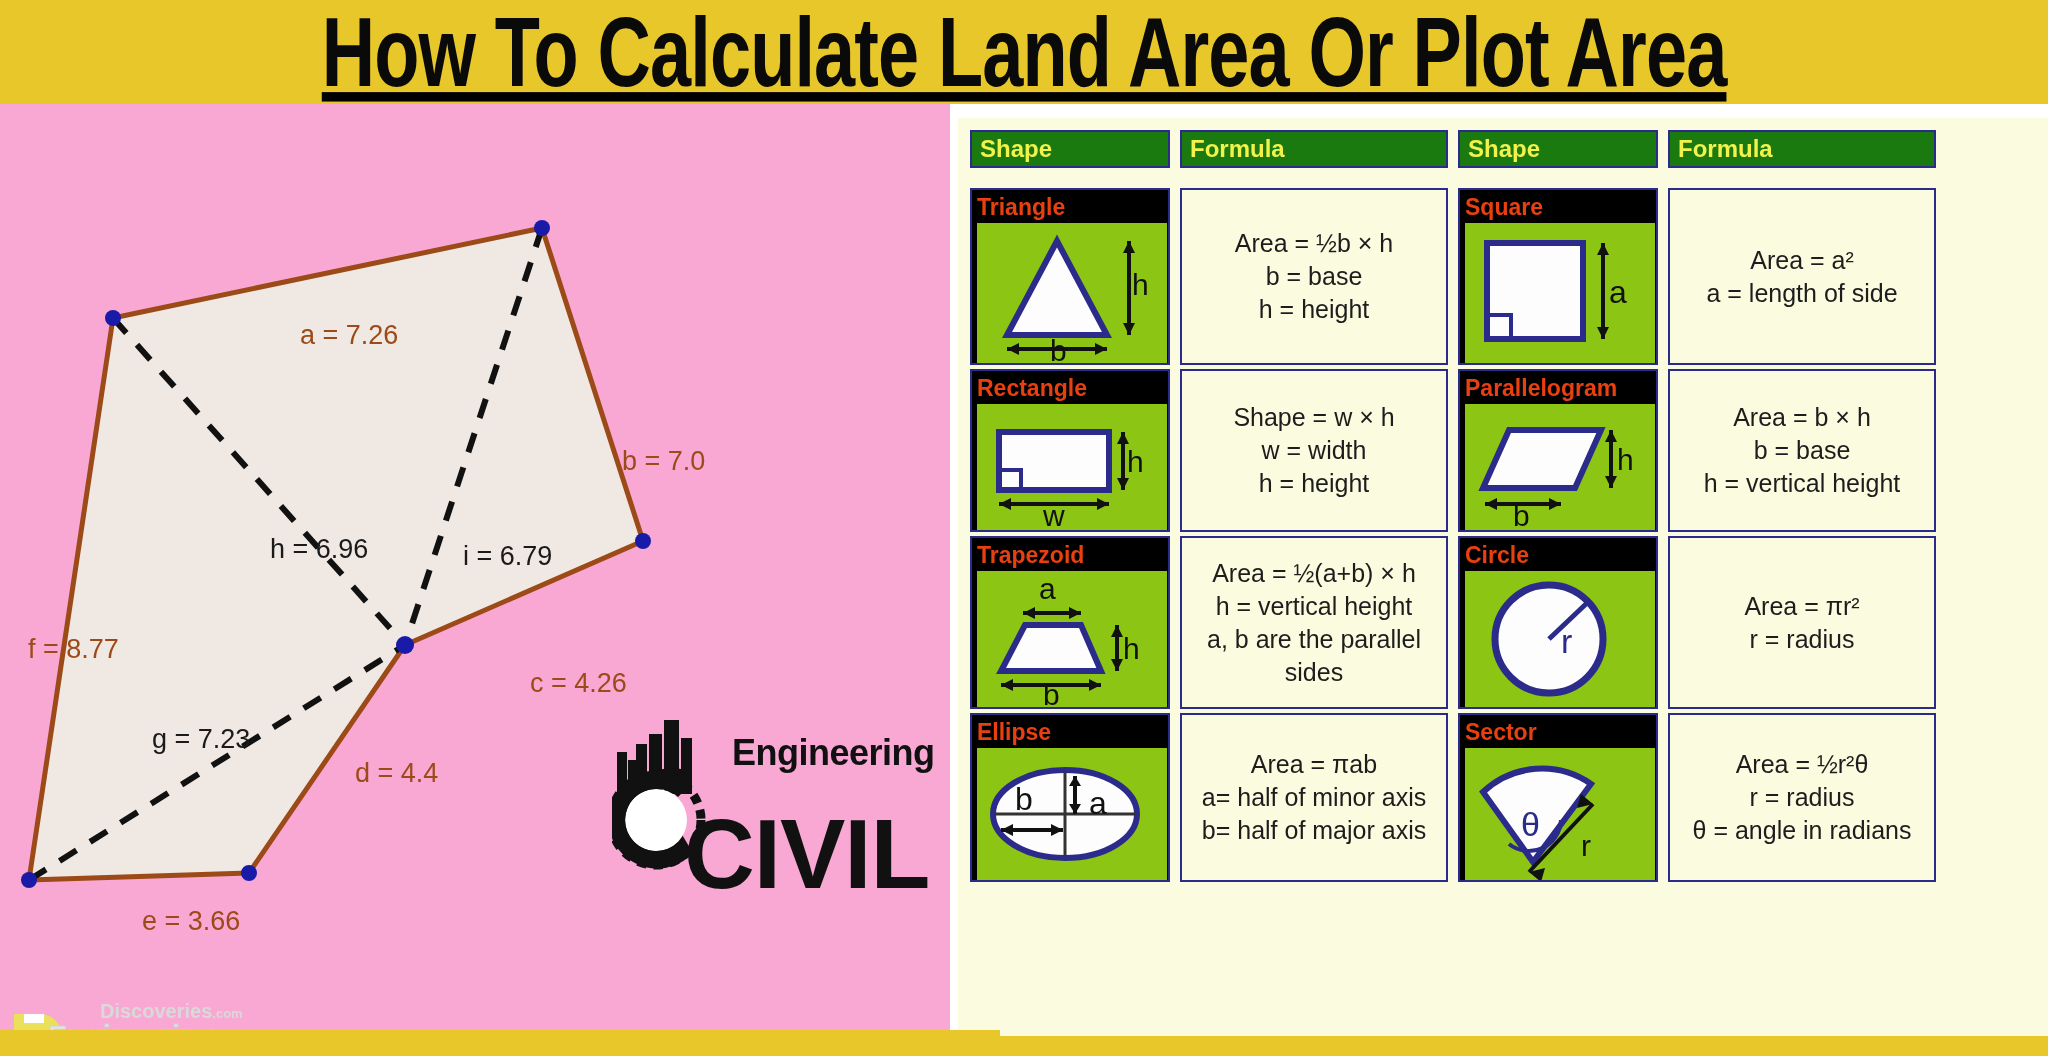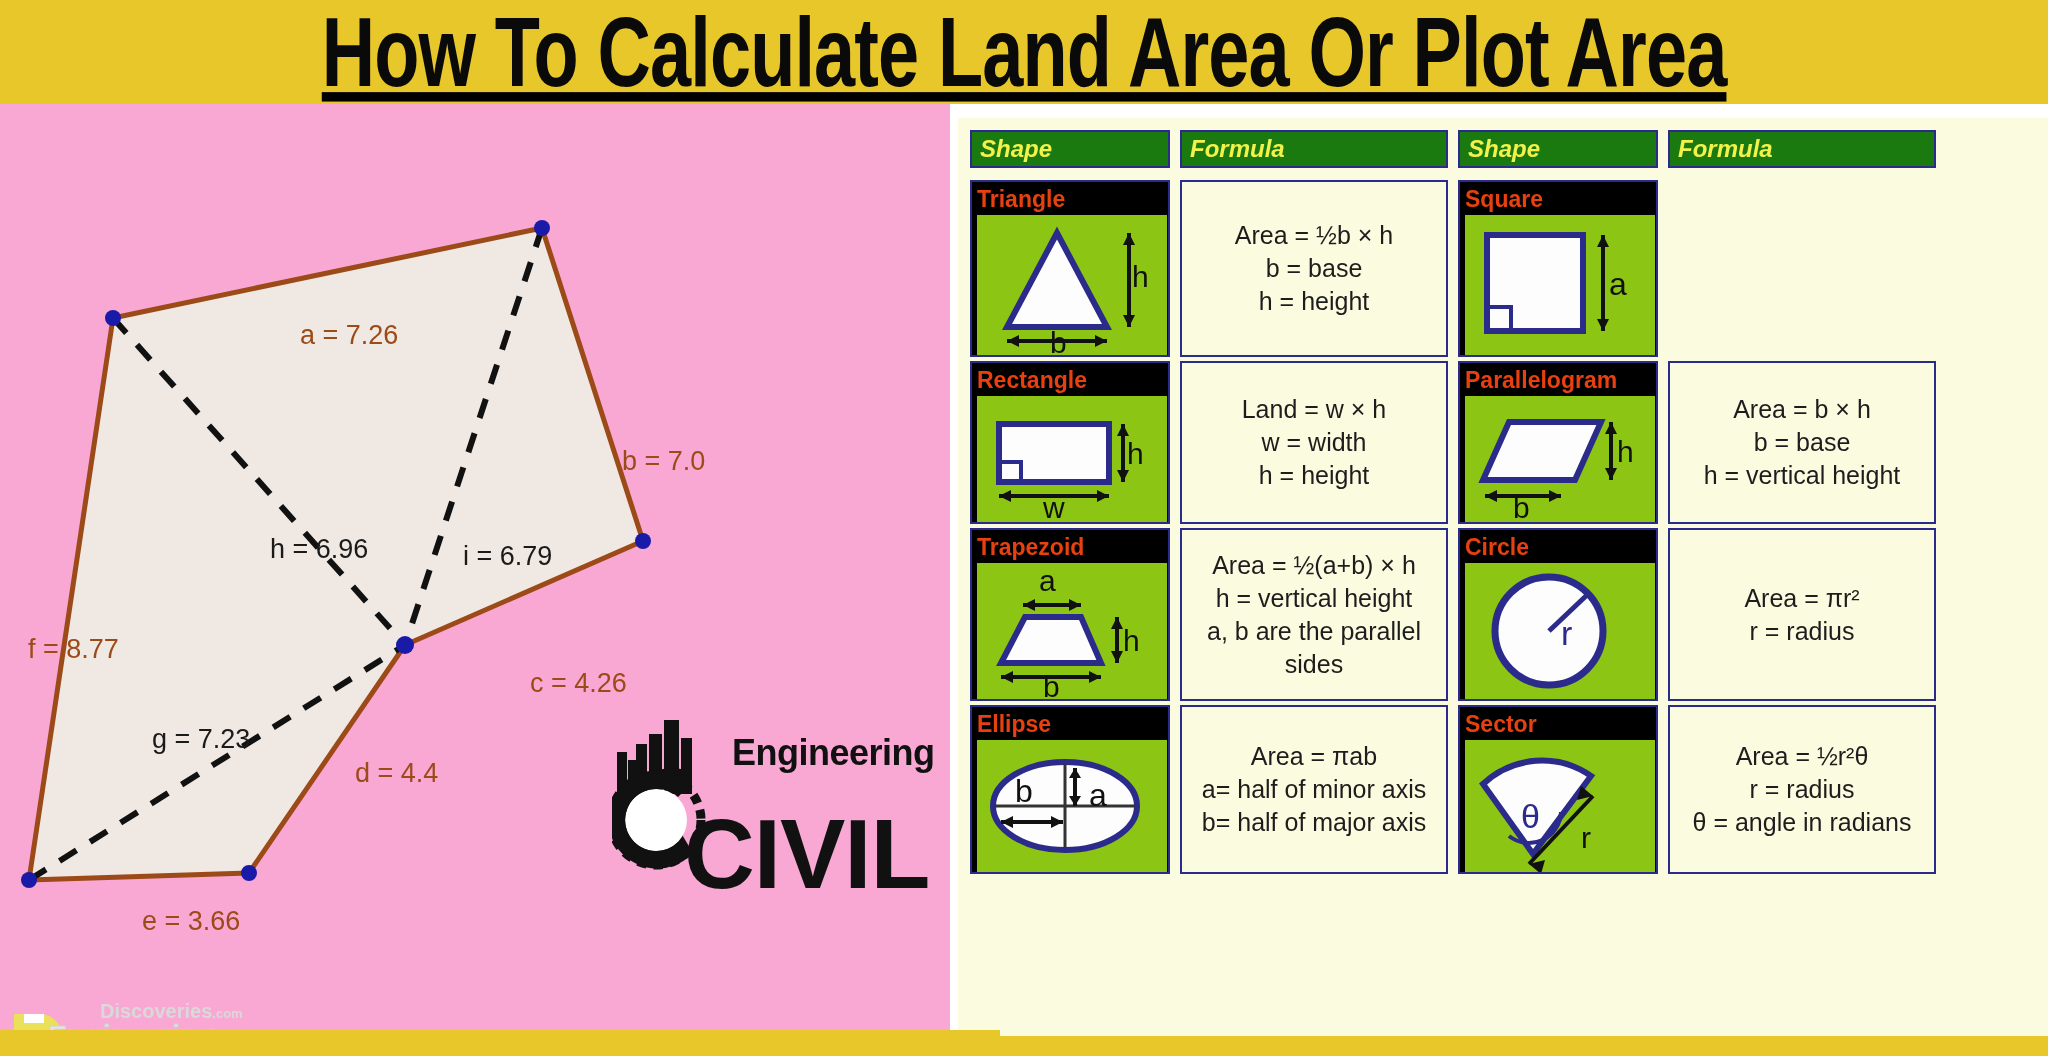--- a/index.html
+++ b/index.html
@@ -155,22 +155,21 @@
     position: absolute;
     top: 12px;
     width: 478px;
   }
   .table-block.left  { left: 12px; }
   .table-block.right { left: 500px; }
 
   .hdr-row {
     display: flex;
     gap: 10px;
-    margin-bottom: 12px;
-    font-style: italic;
+    margin-bottom: 20px;
   }
   .hdr-cell {
     background: #1a7a0f;
     border: 2px solid #2b2b8c;
     color: #f2f24a;
     font-weight: bold;
     font-size: 24px;
     padding: 4px 8px 5px 8px;
     box-sizing: border-box;
     height: 38px;
@@ -347,21 +346,21 @@
               <path d="M132 100 l-12 -6 v12 z" fill="#111"></path>
             <line x1="146" y1="28" x2="146" y2="86" stroke="#111" stroke-width="4"></line>
             <path d="M146 28 l-6 12 h12 z" fill="#111"></path>
               <path d="M146 86 l-6 -12 h12 z" fill="#111"></path>
             <text x="150" y="68" font-size="30" font-family="Liberation Sans, sans-serif" fill="#111">h</text>
             <text x="66" y="122" font-size="30" font-family="Liberation Sans, sans-serif" fill="#111">w</text>
           </svg>
         </div>
       </div>
       <div class="formula-cell">
-        <div class="fline">Land = w × h</div>
+        <div class="fline">Shape = w × h</div>
         <div class="fline">w = width</div>
         <div class="fline">h = height</div>
       </div>
     </div>
 
     <div class="data-row">
       <div class="shape-cell">
         <div class="shape-name">Trapezoid</div>
         <div class="shape-canvas" style="height:136px;">
           <svg width="190" height="136" viewBox="0 0 190 136">
@@ -428,20 +427,24 @@
           <svg width="190" height="140" viewBox="0 0 190 140">
             <rect x="22" y="20" width="96" height="96" fill="#fdfdfd" stroke="#2b2b8c" stroke-width="6"></rect>
             <polyline points="22,92 46,92 46,116" fill="none" stroke="#2b2b8c" stroke-width="4"></polyline>
             <line x1="138" y1="20" x2="138" y2="116" stroke="#111" stroke-width="4"></line>
             <path d="M138 20 l-6 12 h12 z" fill="#111"></path>
               <path d="M138 116 l-6 -12 h12 z" fill="#111"></path>
             <text x="144" y="80" font-size="32" font-family="Liberation Sans, sans-serif" fill="#111">a</text>
           </svg>
         </div>
       </div>
+      <div class="formula-cell">
+        <div class="fline">Area = a²</div>
+        <div class="fline">a = length of side</div>
+      </div>
     </div>
 
     <div class="data-row">
       <div class="shape-cell">
         <div class="shape-name">Parallelogram</div>
         <div class="shape-canvas" style="height:126px;">
           <svg width="190" height="126" viewBox="0 0 190 126">
             <polygon points="44,26 136,26 110,84 18,84" fill="#fdfdfd" stroke="#2b2b8c" stroke-width="6"></polygon>
             <line x1="20" y1="100" x2="96" y2="100" stroke="#111" stroke-width="4"></line>
             <path d="M20 100 l12 -6 v12 z" fill="#111"></path>

